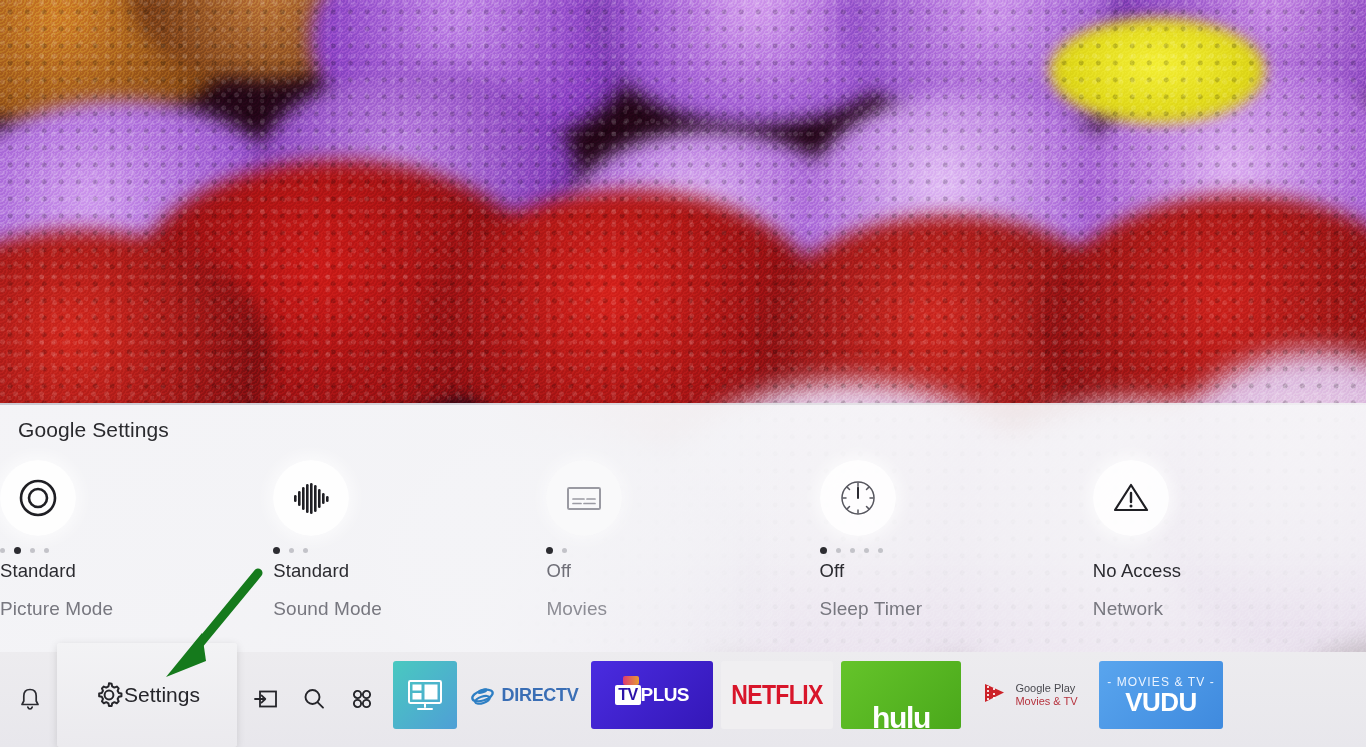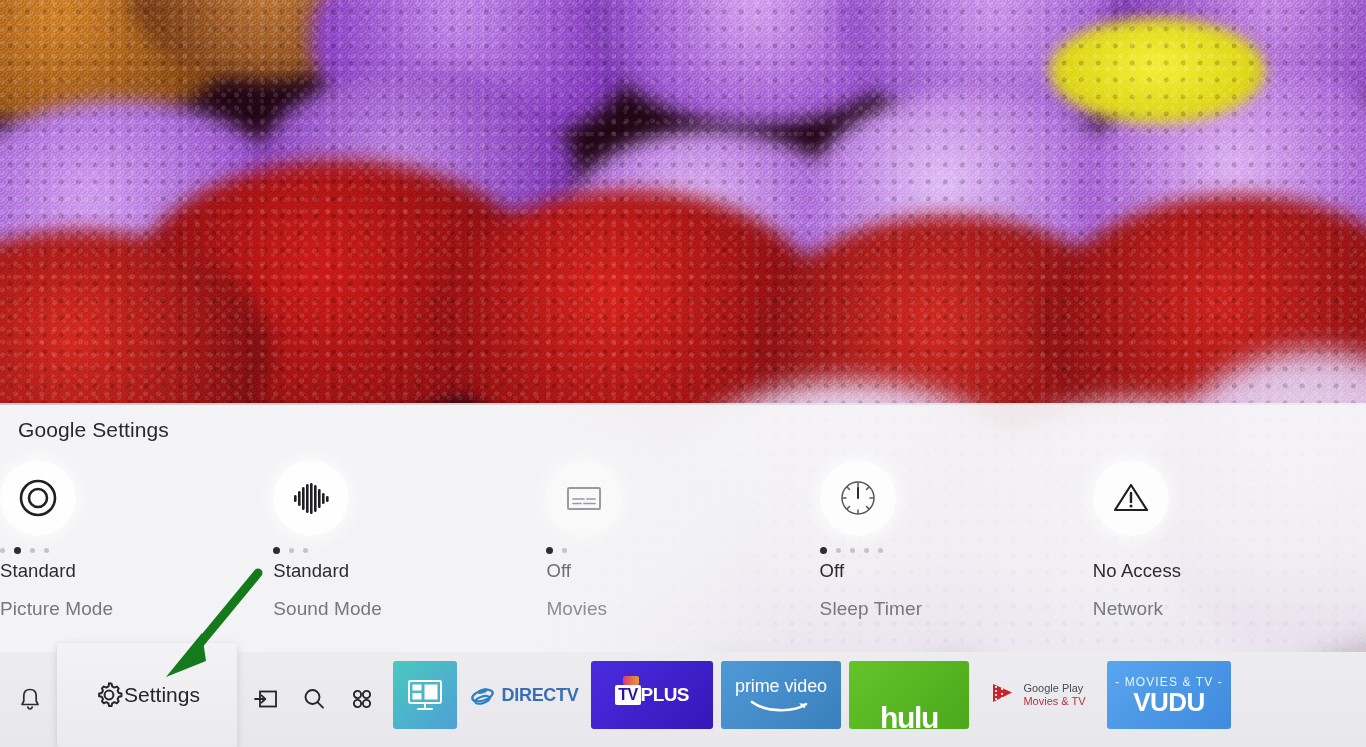--- a/index.html
+++ b/index.html
@@ -302,28 +302,24 @@
       </div>
 
       <div class="app" style="width:122px;background:linear-gradient(135deg,#4a2ce0 0%,#3417b8 100%);">
         <span style="position:relative;display:flex;align-items:center;">
           <span style="background:#fff;color:#2c13a8;font-weight:bold;font-size:16px;padding:1px 3px;border-radius:2px;letter-spacing:-.5px;">TV</span>
           <span class="tvplusT">PLUS</span>
           <span style="position:absolute;left:8px;top:-8px;width:16px;height:9px;background:linear-gradient(90deg,#e53a6d,#f0a22a);border-radius:2px;opacity:.95;"></span>
         </span>
       </div>
 
-
-      <div class="app" style="width:120px;background:linear-gradient(135deg,#4f9ad6 0%,#3a7fbd 100%);flex-direction:column;gap:0;">
-        <span class="primeTop">prime video</span>
-        <svg width="64" height="17" viewBox="0 0 64 17">
-          <path d="M3 5 C16 15 44 16 57 7" fill="none" stroke="#fff" stroke-width="2.6" stroke-linecap="round"></path>
-          <path d="M57 7 L50 6.2 L55.5 11.5 Z" fill="#fff"></path>
-        </svg>
-      </div>
+      <div class="app plain" style="width:112px;background:#f0eff1;">
+        <span class="netflixTxt">NETFLIX</span>
+      </div>
+
 
       <div class="app" style="width:120px;background:linear-gradient(135deg,#65c42a 0%,#4aa81b 100%);">
         <span class="huluTxt">hulu</span>
       </div>
 
       <div class="app plain" style="width:122px;gap:7px;">
         <svg width="26" height="28" viewBox="0 0 26 28">
           <path d="M3 3 L22 11.5 L3 21 Z" fill="#cc2229"></path>
           <g fill="#fff" opacity=".85">
             <rect x="5" y="5" width="2" height="2"></rect>

